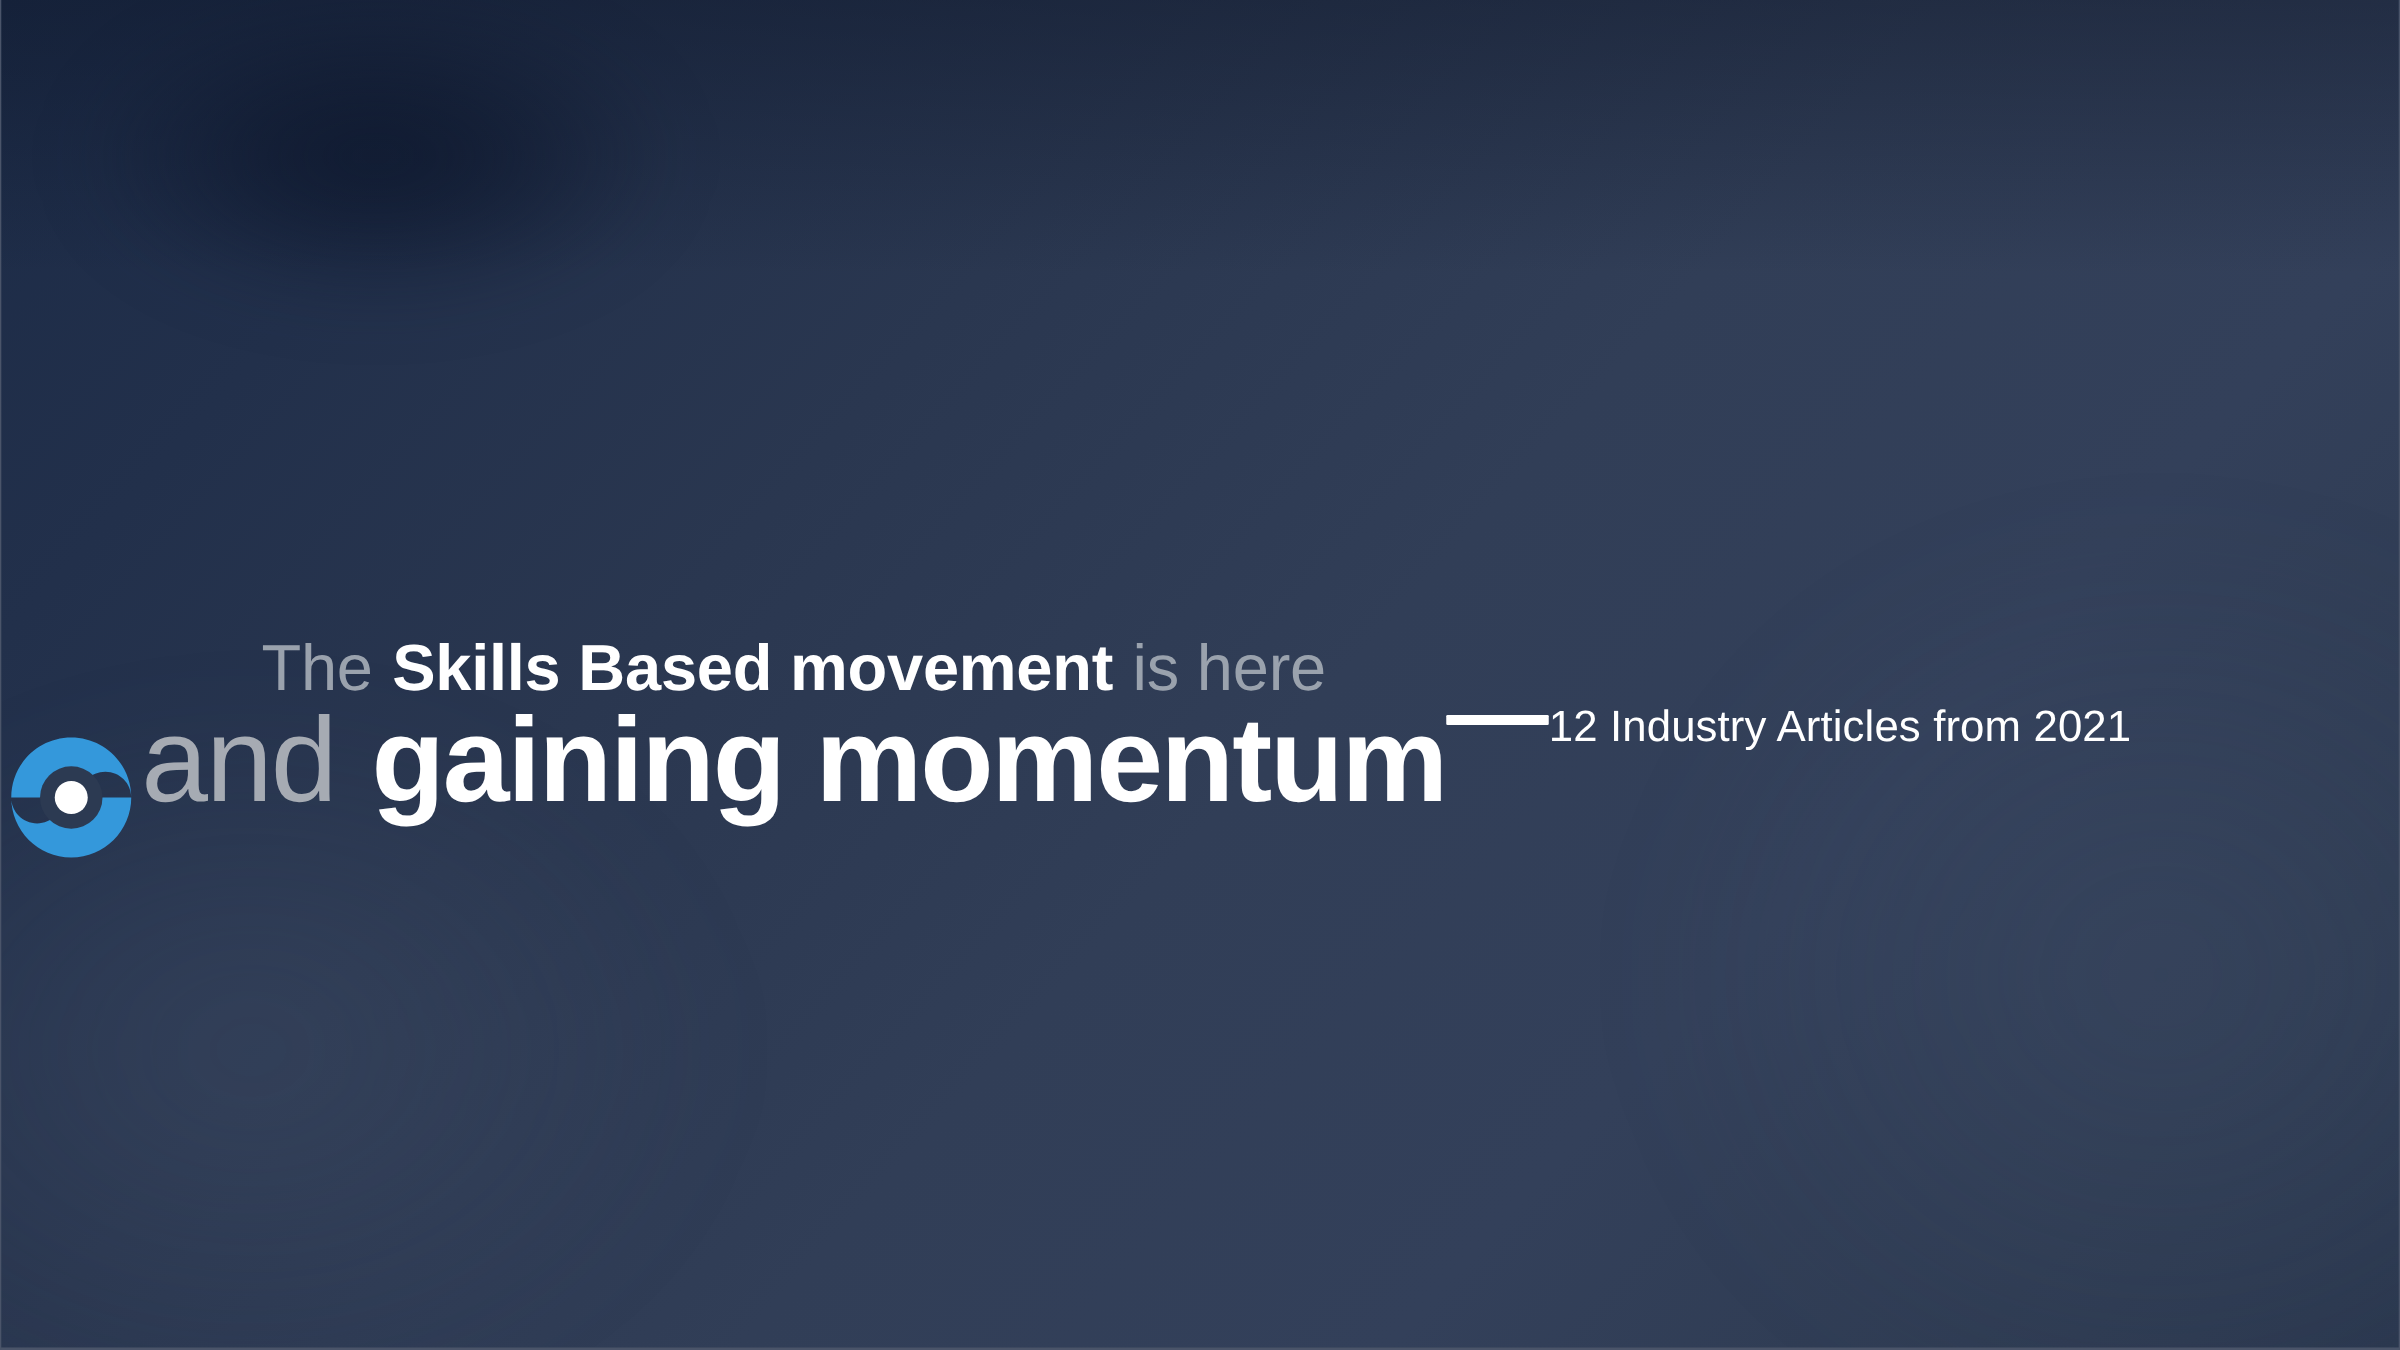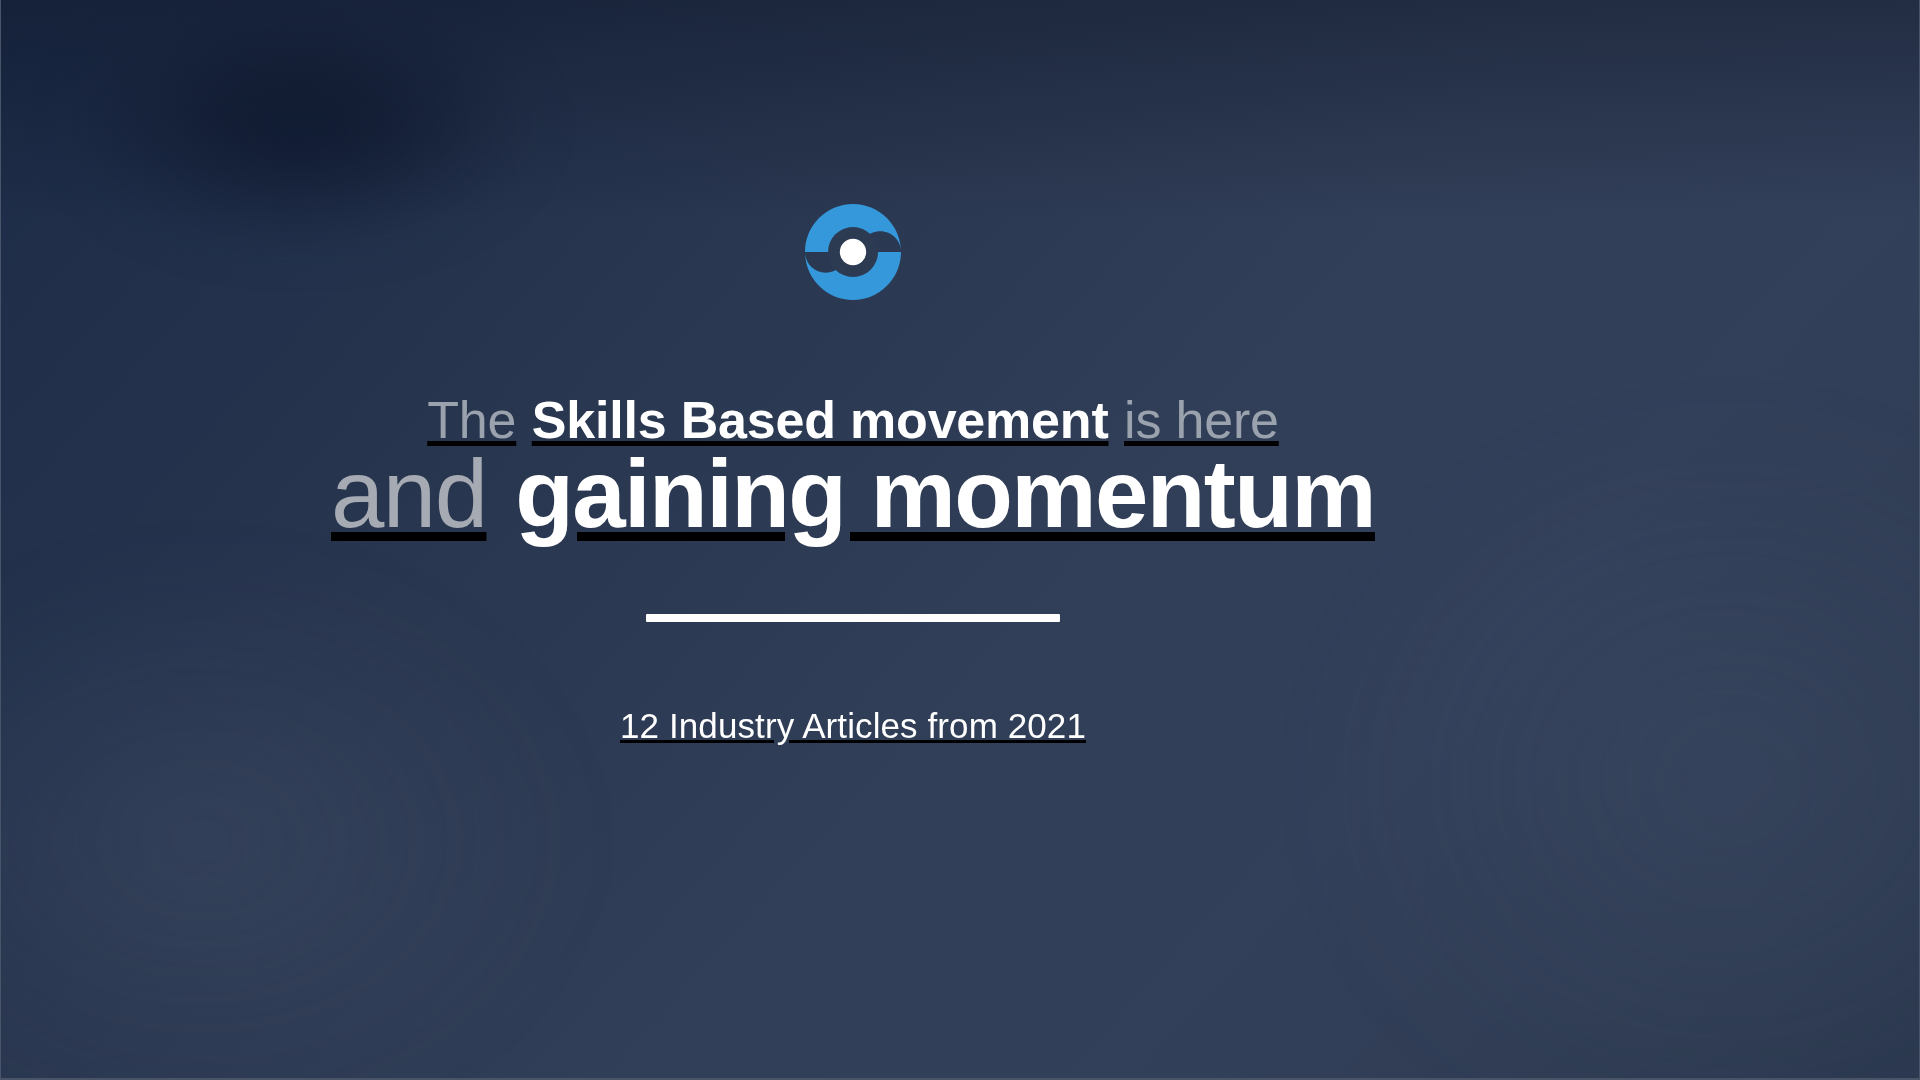--- a/index.html
+++ b/index.html
@@ -92,24 +92,23 @@
   }
 
   
   .content {
     position: absolute;
     left: 0;
     top: 0;
     width: 1704px;
     height: 1080px;
     display: flex;
-    flex-direction: column;
+    flex-direction: row;
     align-items: center;
     z-index: 3;
-    text-decoration: underline;
   }
 
   
   .logo-wrap {
     margin-top: 196px;
     width: 112px;
     height: 112px;
     display: block;
   }
   .logo-svg { display: block; width: 112px; height: 112px; }

